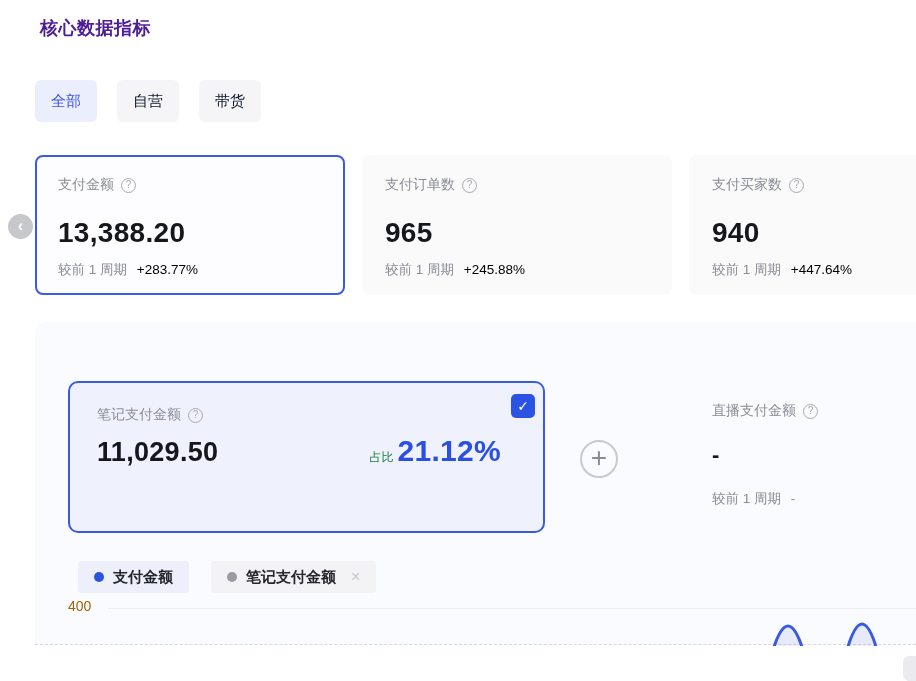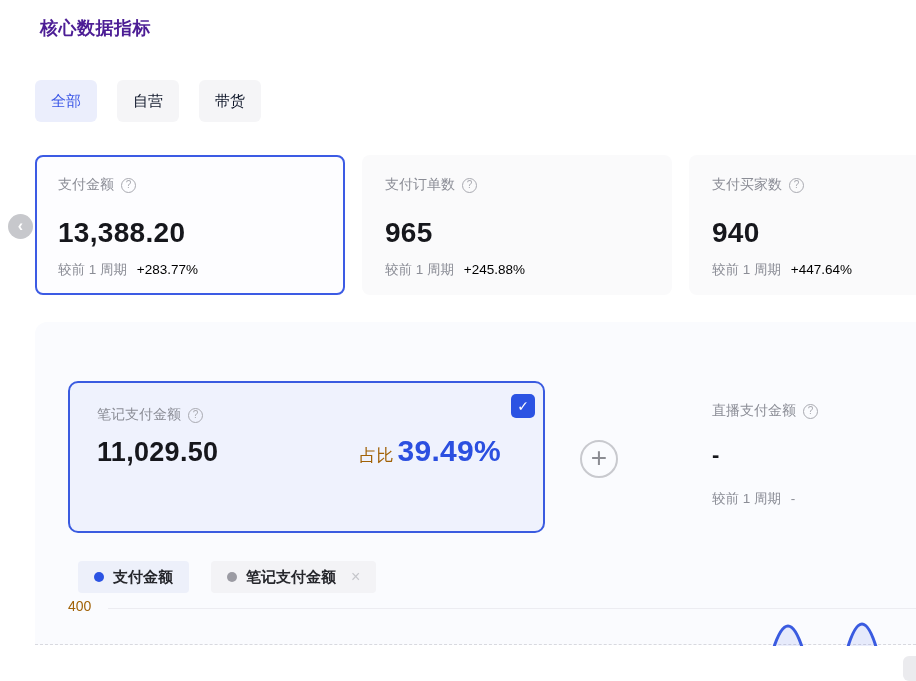--- a/index.html
+++ b/index.html
@@ -73,21 +73,21 @@
     background: #2b53e3; border-radius: 5px; color: #ffffff;
     display: flex; align-items: center; justify-content: center;
     font-size: 14px; font-weight: 700; cursor: pointer;
   }
   .note-main-row {
     display: flex; align-items: baseline; justify-content: space-between;
     margin-top: 10px; padding-right: 42px; gap: 44px;
   }
   .note-value { font-size: 27px; font-weight: 700; color: #16171c; letter-spacing: 0.3px; }
   .ratio-group { display: flex; align-items: baseline; gap: 4px; }
-  .ratio-label { font-size: 17px; color: #a16207; margin-left: 7px; }
+  .ratio-label { font-size: 12px; color: #15803d; margin-left: 7px; }
   .ratio-value { font-size: 30px; font-weight: 700; color: #2b4fe0; letter-spacing: 0.3px; }
   .note-compare { margin-top: 11px; font-size: 13.5px; color: #8b8d96; }
   
   .plus-button {
     position: absolute; left: 580px; top: 440px; width: 38px; height: 38px;
     border: 2px solid #c8c9ce; border-radius: 50%;
     display: flex; align-items: center; justify-content: center;
     color: #8b8c92; font-size: 28px; font-weight: 300; line-height: 1;
     cursor: pointer; z-index: 2; padding-bottom: 3px;
   }
@@ -195,21 +195,21 @@
       <span>✓</span>
     </div>
     <div class="metric-label-row">
       <span class="metric-label">笔记支付金额</span>
       <span class="q-icon">?</span>
     </div>
     <div class="note-main-row">
       <span class="note-value">11,029.50</span>
       <span class="ratio-group">
         <span class="ratio-label">占比</span>
-        <span class="ratio-value">39.49%</span>
+        <span class="ratio-value">21.12%</span>
       </span>
     </div>
   </div>
 
   <div class="plus-button">
     <span>+</span>
   </div>
 
   <div class="live-block">
     <div class="metric-label-row">

